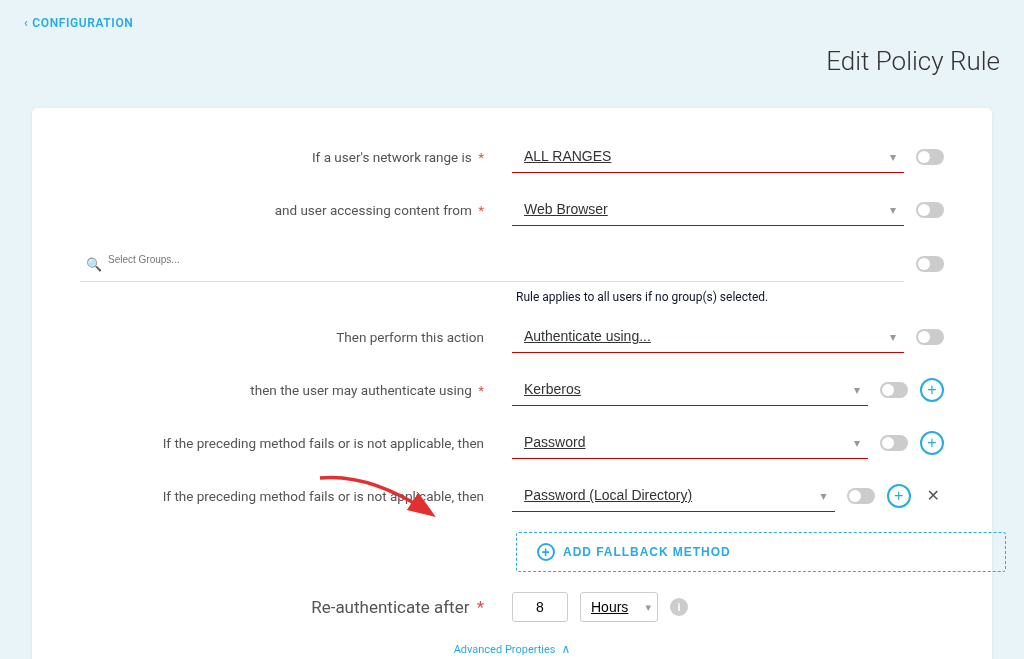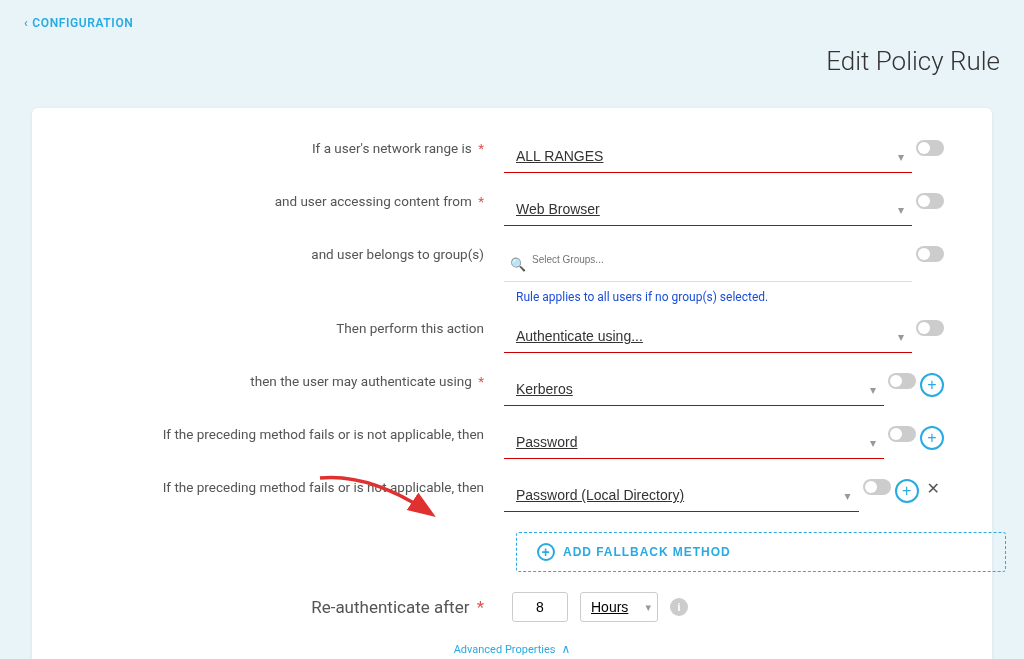--- a/index.html
+++ b/index.html
@@ -43,23 +43,23 @@
     .form-container {
       background: #fff;
       border-radius: 6px;
       padding: 32px 48px 28px 48px;
       max-width: 960px;
       margin: 0 auto;
       box-shadow: 0 1px 4px rgba(0,0,0,0.07);
     }
     .form-row {
       display: flex;
-      align-items: flex-start;
+      align-items: center;
       margin-bottom: 20px;
-      gap: 4px;
+      gap: 12px;
     }
     .form-row-label {
       flex: 0 0 420px;
       text-align: right;
       color: #555;
       font-size: 13.5px;
       padding-right: 16px;
     }
     .required-star {
       color: #e05252;
@@ -105,21 +105,21 @@
       position: absolute;
       left: 6px;
       top: 50%;
       transform: translateY(-50%);
       color: #999;
       font-size: 13px;
       pointer-events: none;
     }
     .hint-text {
       font-size: 12px;
-      color: #1d4ed8;
+      color: #0f172a;
       margin-left: 436px;
       margin-bottom: 16px;
       margin-top: -12px;
     }
     .toggle-btn {
       width: 28px;
       height: 16px;
       background: #ccc;
       border-radius: 8px;
       border: none;
@@ -310,23 +310,20 @@
       <div class="form-control-wrapper">
         <select class="form-select">
           <option value="Web Browser">Web Browser</option>
         </select>
         <span class="select-arrow">▾</span>
       </div>
       <button class="toggle-btn"></button>
     </div>
 
     <div class="form-row">
-      <div class="form-row-label">
-        <span>and user belongs to group(s)</span>
-      </div>
       <div class="form-control-wrapper">
         <span class="search-icon-wrap">🔍</span>
         <input class="form-input-search" type="text" placeholder="Select Groups..." style="">
       </div>
       <button class="toggle-btn"></button>
     </div>
 
     <div class="hint-text">Rule applies to all users if no group(s) selected.</div>
 
     <div class="form-row">

